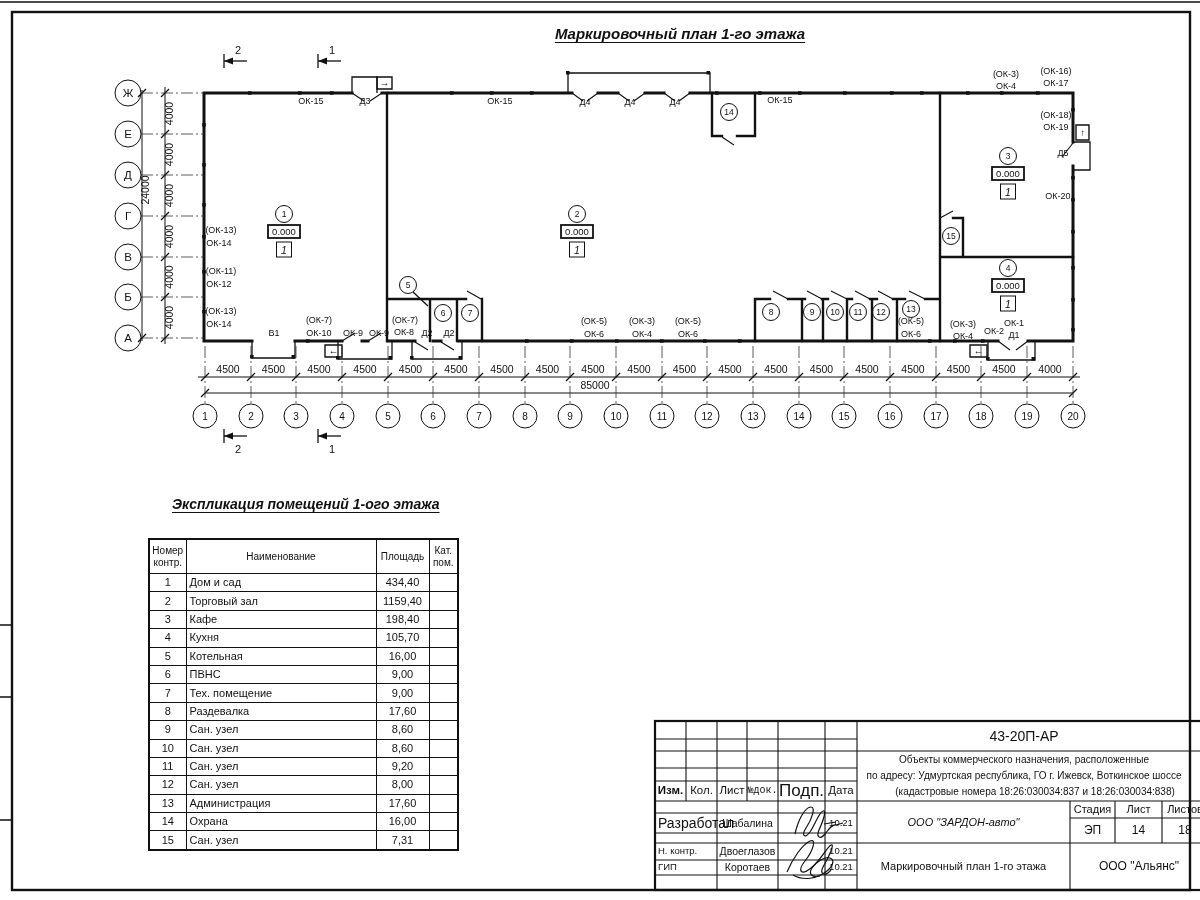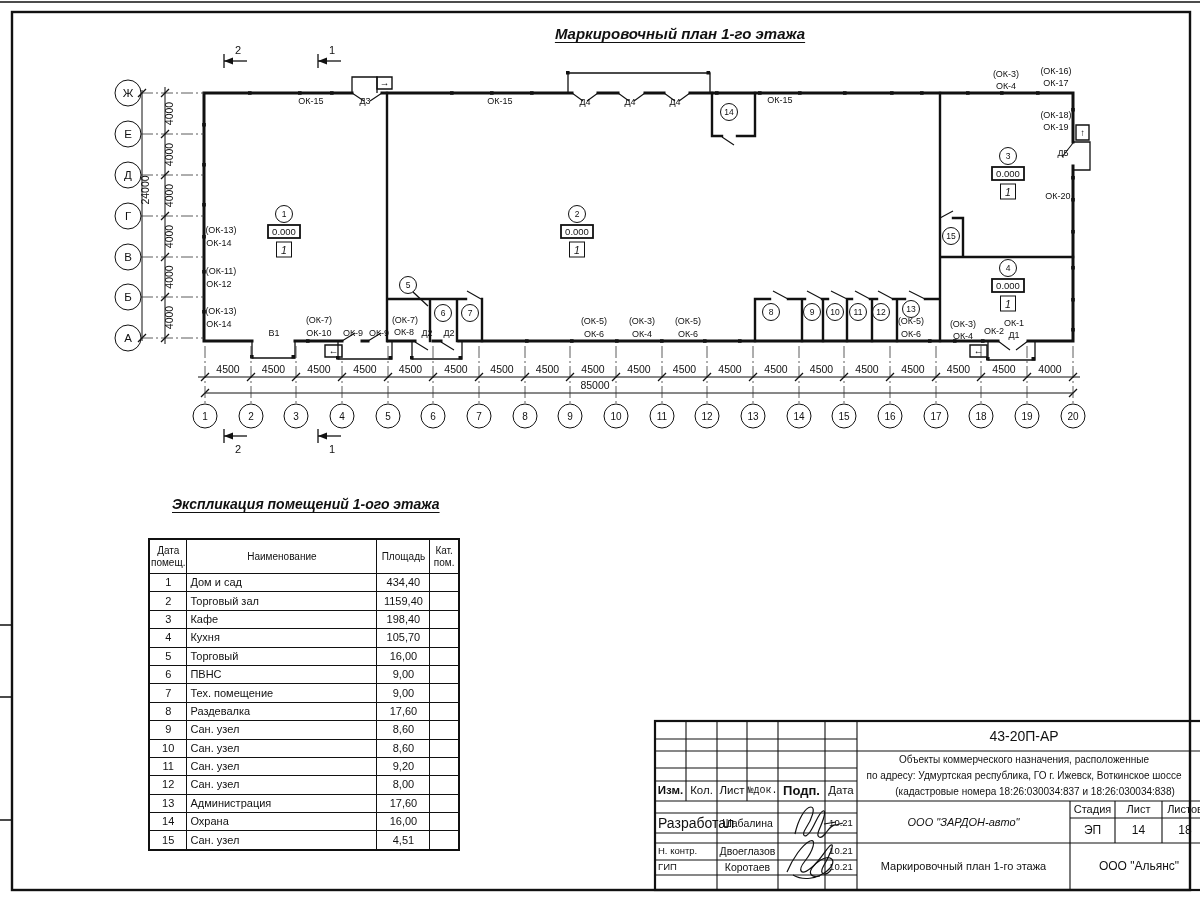--- a/index.html
+++ b/index.html
@@ -388,21 +388,21 @@
 
 <table class="schedule">
     <colgroup>
       <col style="width:37px">
       <col style="width:190px">
       <col style="width:53px">
       <col style="width:29px">
     </colgroup>
     <thead>
       <tr>
-        <th>Дата помещ.</th>
+        <th>Номер контр.</th>
         <th>Наименование</th>
         <th>Площадь</th>
         <th>Кат. пом.</th>
       </tr>
     </thead>
     <tbody>
       <tr>
         <td class="c-num">1</td>
         <td class="c-name">Дом и сад</td>
         <td class="c-area">434,40</td>
@@ -421,21 +421,21 @@
         <td></td>
       </tr>
       <tr>
         <td class="c-num">4</td>
         <td class="c-name">Кухня</td>
         <td class="c-area">105,70</td>
         <td></td>
       </tr>
       <tr>
         <td class="c-num">5</td>
-        <td class="c-name">Торговый</td>
+        <td class="c-name">Котельная</td>
         <td class="c-area">16,00</td>
         <td></td>
       </tr>
       <tr>
         <td class="c-num">6</td>
         <td class="c-name">ПВНС</td>
         <td class="c-area">9,00</td>
         <td></td>
       </tr>
       <tr>
@@ -482,36 +482,36 @@
       </tr>
       <tr>
         <td class="c-num">14</td>
         <td class="c-name">Охрана</td>
         <td class="c-area">16,00</td>
         <td></td>
       </tr>
       <tr>
         <td class="c-num">15</td>
         <td class="c-name">Сан. узел</td>
-        <td class="c-area">4,51</td>
+        <td class="c-area">7,31</td>
         <td></td>
       </tr>
     </tbody>
   </table>
 
 <div class="tb-cell" style="left:857px;top:722px;width:334px;height:28px;font-size:14px;">43-20П-АР</div>
 <div class="tb-cell" style="left:857px;top:752px;width:334px;height:16px;font-size:10px;">Объекты коммерческого назначения, расположенные</div>
 <div class="tb-cell" style="left:857px;top:768px;width:334px;height:16px;font-size:10px;">по адресу: Удмуртская республика, ГО г. Ижевск, Воткинское шоссе</div>
 <div class="tb-cell" style="left:857px;top:784px;width:334px;height:16px;font-size:10px;padding-left:11px;">(кадастровые номера 18:26:030034:837 и 18:26:030034:838)</div>
 
 <div class="tb-cell" style="left:655px;top:781px;width:31px;height:20px;font-size:11.5px;font-weight:bold;">Изм.</div>
 <div class="tb-cell" style="left:686px;top:781px;width:31px;height:20px;font-size:11.5px;">Кол.</div>
 <div class="tb-cell" style="left:717px;top:781px;width:30px;height:20px;font-size:11.5px;">Лист</div>
 <div class="tb-cell" style="left:747px;top:781px;width:31px;height:20px;font-size:10px;font-family:Liberation Mono, monospace;">№док.</div>
-<div class="tb-cell" style="left:778px;top:781px;width:47px;height:20px;font-size:13px;font-weight:bold;">Подп.</div>
+<div class="tb-cell" style="left:778px;top:781px;width:47px;height:20px;font-size:17px;">Подп.</div>
 <div class="tb-cell" style="left:825px;top:781px;width:32px;height:20px;font-size:11.5px;">Дата</div>
 
 <div class="tb-cell tb-left" style="left:655px;top:813px;width:62px;height:20px;font-size:14px;">Разработал</div>
 <div class="tb-cell" style="left:717px;top:813px;width:61px;height:20px;font-size:10.5px;">Шабалина</div>
 <div class="tb-cell" style="left:825px;top:813px;width:32px;height:20px;font-size:9.5px;">10.21</div>
 <div class="tb-cell tb-left" style="left:655px;top:843px;width:62px;height:17px;font-size:9.5px;">Н. контр.</div>
 <div class="tb-cell" style="left:717px;top:843px;width:61px;height:17px;font-size:10.5px;">Двоеглазов</div>
 <div class="tb-cell" style="left:825px;top:843px;width:32px;height:17px;font-size:9.5px;">10.21</div>
 <div class="tb-cell tb-left" style="left:655px;top:860px;width:62px;height:15px;font-size:9.5px;">ГИП</div>
 <div class="tb-cell" style="left:717px;top:860px;width:61px;height:15px;font-size:10.5px;">Коротаев</div>

